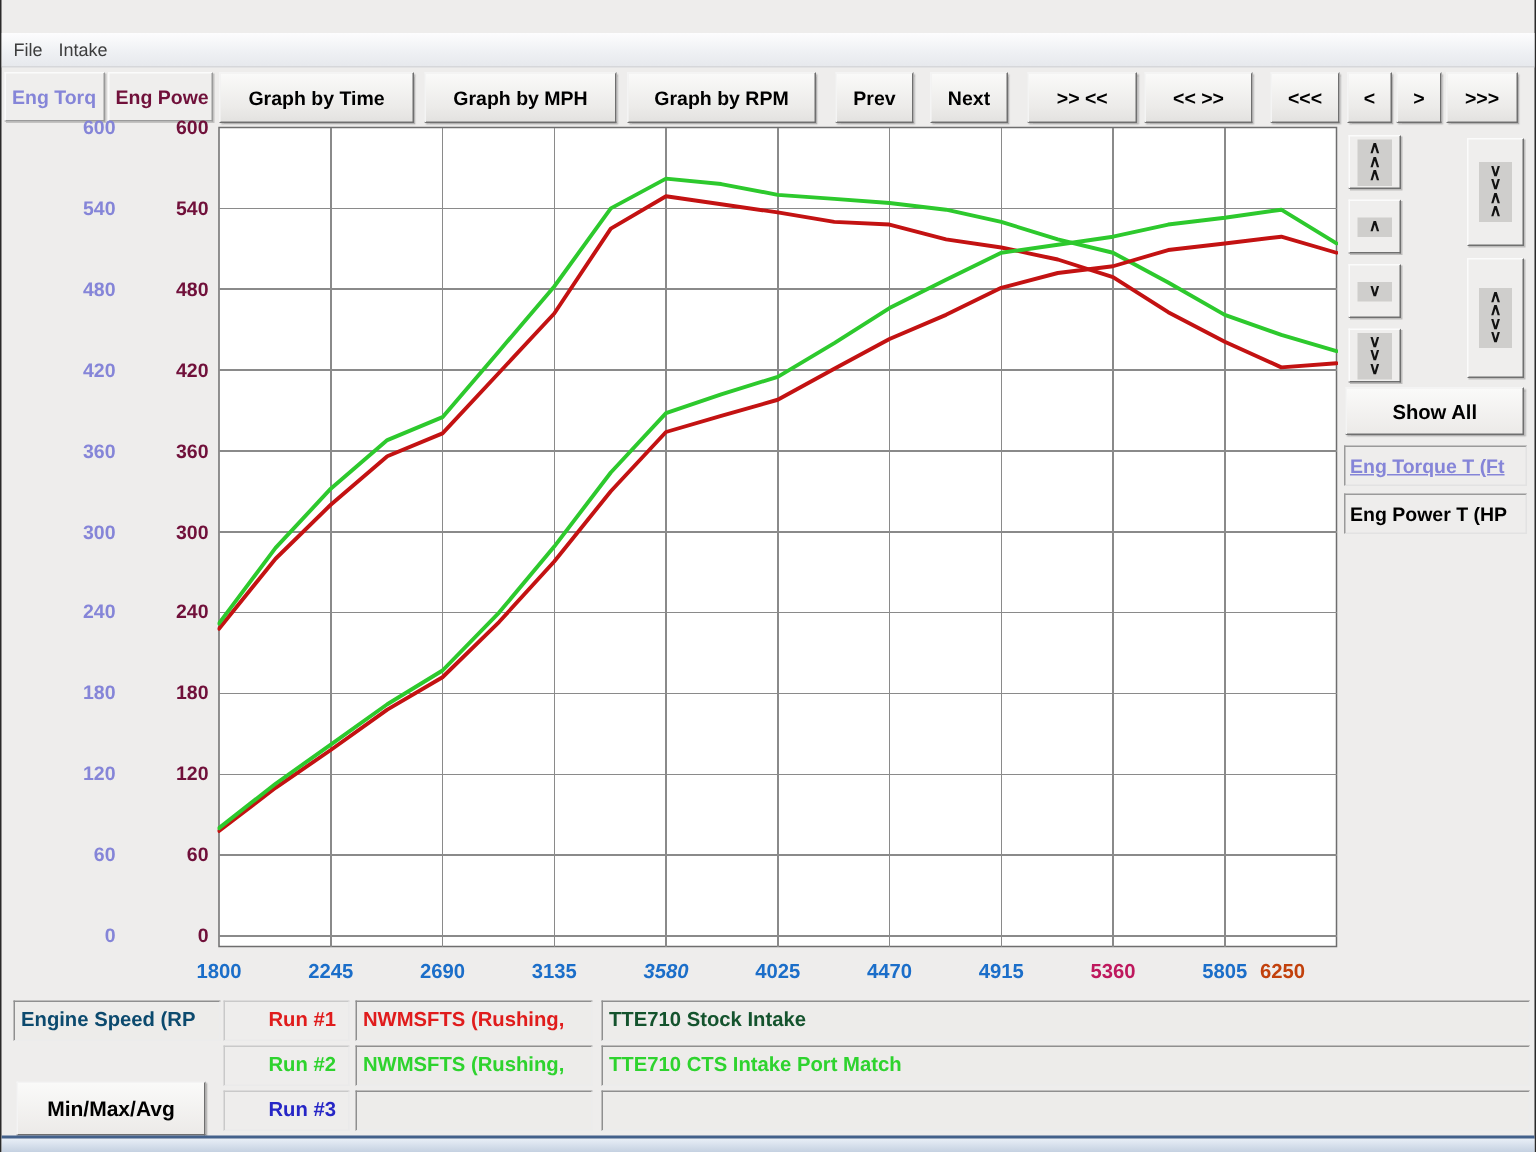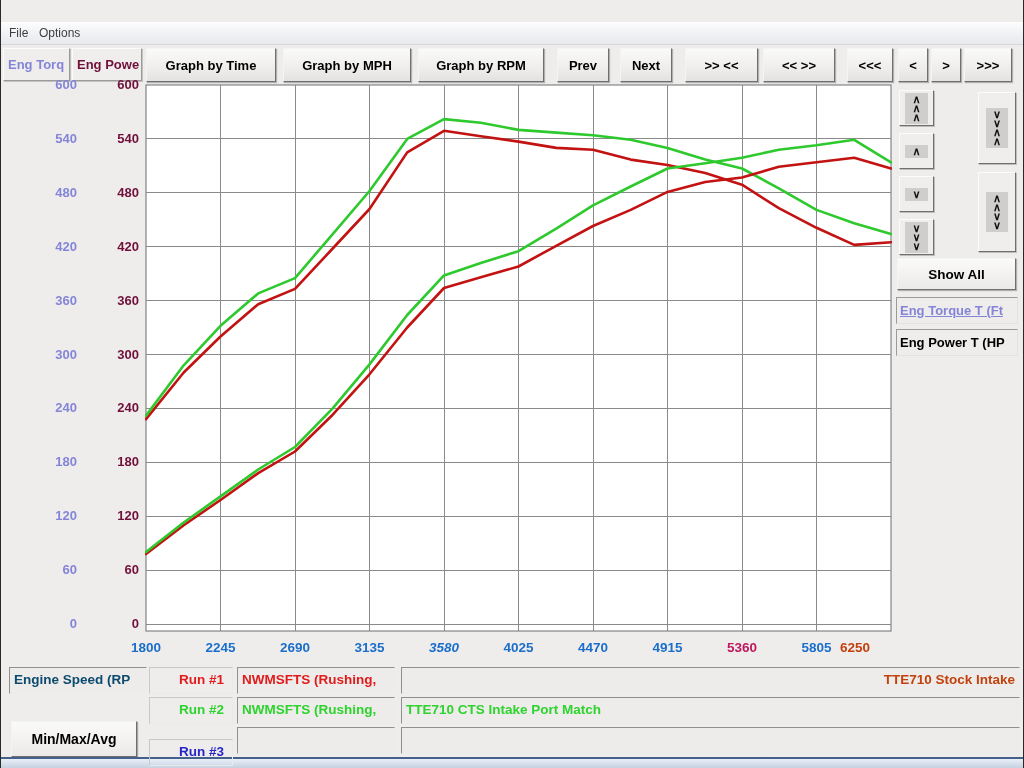--- a/index.html
+++ b/index.html
@@ -93,21 +93,21 @@
     background:linear-gradient(#e9eff7,#c5d1e1);border-top:2px solid #43618b;}
 </style>
 </head>
 <body>
 
 <div id="app">
 
 
   <div class="menubar">
     <span class="menu-item" id="menu-file">File</span>
-    <span class="menu-item" id="menu-options">Options</span>
+    <span class="menu-item" id="menu-options">Intake</span>
   </div>
 
   <div class="axis-tab" id="tab-torque" style="color: rgb(133, 133, 216);">Eng Torq</div>
   <div class="axis-tab" id="tab-power" style="color: rgb(112, 16, 58);">Eng Powe</div>
 
   <button id="show-all-btn">Show All</button>
   <div class="legend-box" id="legend-torque" style="color: rgb(133, 133, 216); text-decoration: underline;">Eng Torque T (Ft</div>
   <div class="legend-box" id="legend-power" style="color: #000000;">Eng Power T (HP</div>
 
   <div class="mm-window">
@@ -245,20 +245,20 @@
     <button class="scroll-btn" style="left: 977px; top: 172px; width: 38px; height: 80px;">
       <span class="sb-inner">
         <span class="chev">∧</span>
         <span class="chev">∧</span>
         <span class="chev">∨</span>
         <span class="chev">∨</span>
       </span>
     </button>
     <div class="run-label-box" style="left: 148px; top: 667px; width: 84px; height: 27px; color: rgb(224, 28, 28);">Run #1</div>
     <div class="field" style="left: 236px; top: 667px; width: 158px; height: 27px; color: rgb(224, 28, 28);">NWMSFTS (Rushing,</div>
-    <div class="field" style="left: 400px; top: 667px; width: 619px; height: 27px; color: #c2410c; text-align: right;">TTE710 Stock Intake</div>
+    <div class="field" style="left: 400px; top: 667px; width: 619px; height: 27px; color: #14532d;">TTE710 Stock Intake</div>
     <div class="run-label-box" style="left: 148px; top: 697px; width: 84px; height: 27px; color: rgb(46, 211, 46);">Run #2</div>
     <div class="field" style="left: 236px; top: 697px; width: 158px; height: 27px; color: rgb(46, 211, 46);">NWMSFTS (Rushing,</div>
     <div class="field" style="left: 400px; top: 697px; width: 619px; height: 27px; color: rgb(46, 211, 46);">TTE710 CTS Intake Port Match</div>
-    <div class="run-label-box" style="left: 148px; top: 727px; width: 84px; height: 27px; color: rgb(38, 38, 198); margin-top: 12px;">Run #3</div>
+    <div class="run-label-box" style="left: 148px; top: 727px; width: 84px; height: 27px; color: rgb(38, 38, 198);">Run #3</div>
     <div class="field" style="left: 236px; top: 727px; width: 158px; height: 27px; color: rgb(38, 38, 198);"></div>
     <div class="field" style="left: 400px; top: 727px; width: 619px; height: 27px; color: rgb(38, 38, 198);"></div>
   </div>
 
 </body></html>

